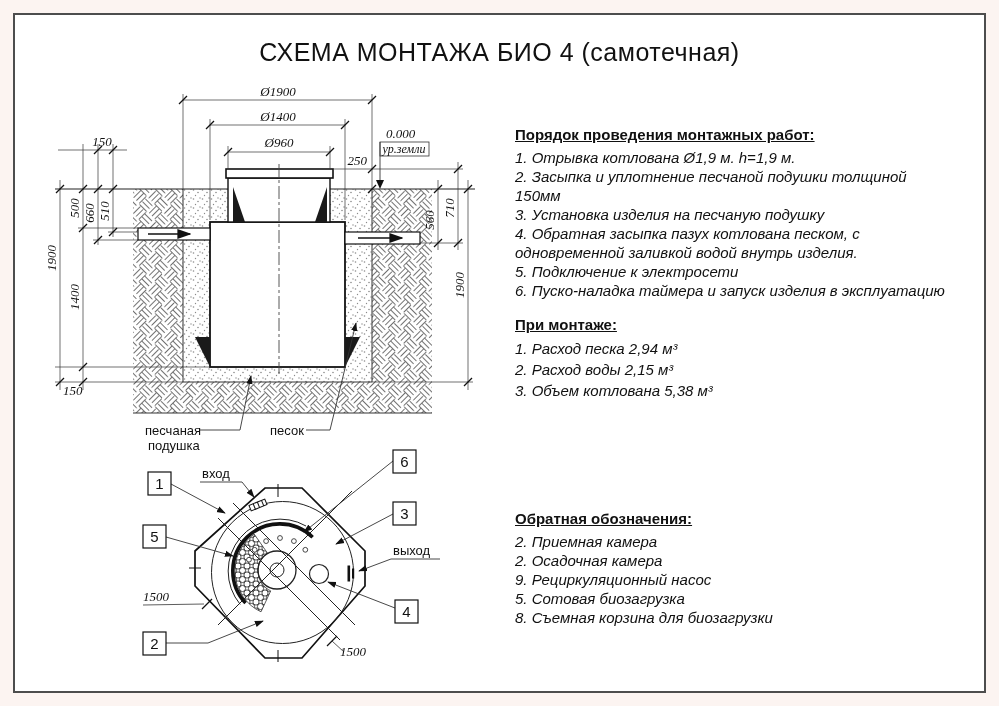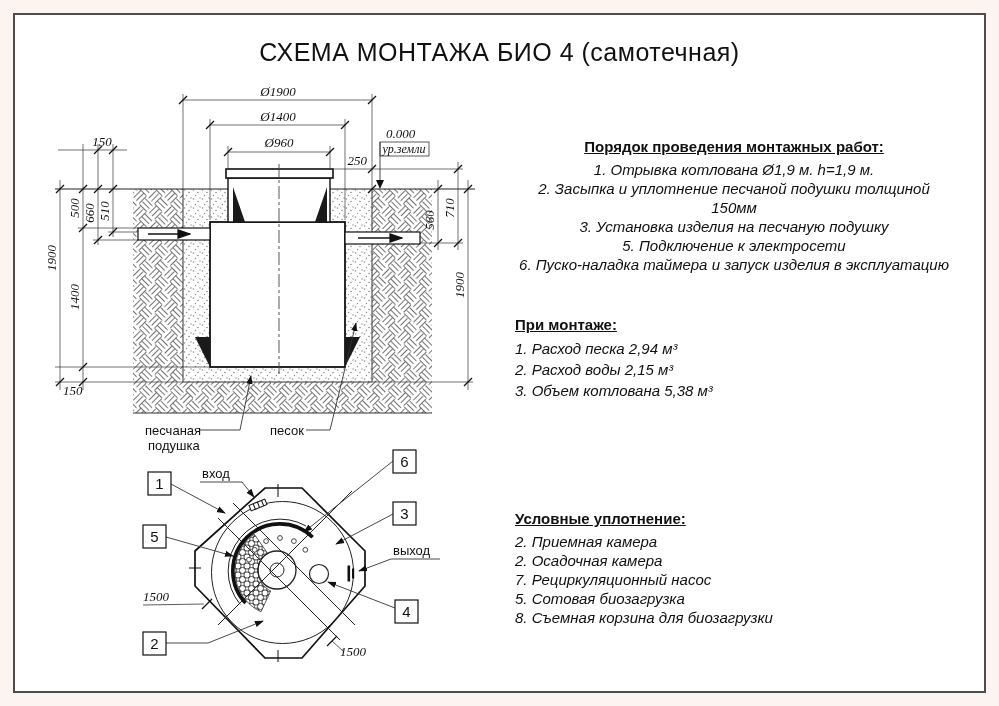--- a/index.html
+++ b/index.html
@@ -6,21 +6,21 @@
   .page{position:relative;width:999px;height:706px;background:#fcf4f1;overflow:hidden;
         font-family:"Liberation Sans",sans-serif;color:#1a1a1a;}
   .sheet{position:absolute;left:13px;top:13px;right:13px;bottom:13px;background:#ffffff;
          border:2px solid #4d4d4d;}
   .title{position:absolute;left:0;right:0;top:38px;text-align:center;
          font-size:25px;letter-spacing:0.5px;color:#111;}
   .txtcol{position:absolute;left:515px;width:438px;font-size:15px;color:#111;}
   .block-heading{font-weight:bold;text-decoration:underline;margin-bottom:5px;}
   .tlist div{line-height:19px;font-style:italic;}
   .tlist.wide div{line-height:21px;}
-  #instructions{top:138px;text-align:center;}
+  #instructions{top:126px;}
   #montage{top:292px;margin-top:24px;}
   #legend{top:510px;}
   svg text{fill:#111;}
   .dimtxt{font-family:"Liberation Serif",serif;font-style:italic;font-size:13px;}
   .dimtxt-s{font-family:"Liberation Serif",serif;font-style:italic;font-size:12px;}
   .lbl{font-family:"Liberation Sans",sans-serif;font-size:13px;}
   .callout-num{font-family:"Liberation Sans",sans-serif;font-size:15px;}
 </style>
 </head>
 <body>
@@ -300,37 +300,38 @@
       <text class="dimtxt" x="210" y="216">1500</text>
     </g>
   </svg>
 
   <div id="instructions" class="txtcol">
     <div class="block-heading">Порядок проведения монтажных работ:</div>
     <div class="tlist">
       <div>1. Отрывка котлована Ø1,9 м. h=1,9 м.</div>
       <div>2. Засыпка и уплотнение песчаной подушки толщиной 150мм</div>
       <div>3. Установка изделия на песчаную подушку</div>
+      <div>4. Обратная засыпка пазух котлована песком, с одновременной заливкой водой внутрь изделия.</div>
       <div>5. Подключение к электросети</div>
       <div>6. Пуско-наладка таймера и запуск изделия в эксплуатацию</div>
     </div>
   </div>
 
   <div id="montage" class="txtcol">
     <div class="block-heading">При монтаже:</div>
     <div class="tlist wide">
       <div>1. Расход песка 2,94 м³</div>
       <div>2. Расход воды 2,15 м³</div>
       <div>3. Объем котлована 5,38 м³</div>
     </div>
   </div>
 
   <div id="legend" class="txtcol">
-    <div class="block-heading">Условные уплотнение:</div>
+    <div class="block-heading">Обратная обозначения:</div>
     <div class="tlist">
       <div>2. Приемная камера</div>
       <div>2. Осадочная камера</div>
-      <div>7. Рециркуляционный насос</div>
+      <div>9. Рециркуляционный насос</div>
       <div>5. Сотовая биозагрузка</div>
       <div>8. Съемная корзина для биозагрузки</div>
     </div>
   </div>
 </div>
 
 </body></html>

